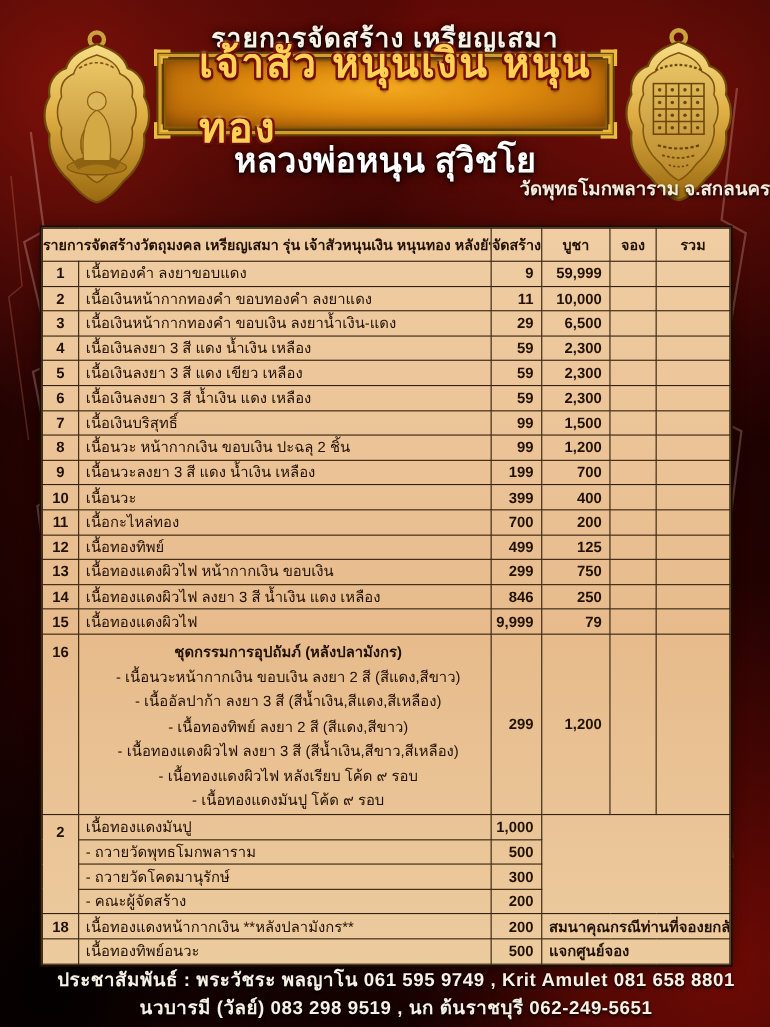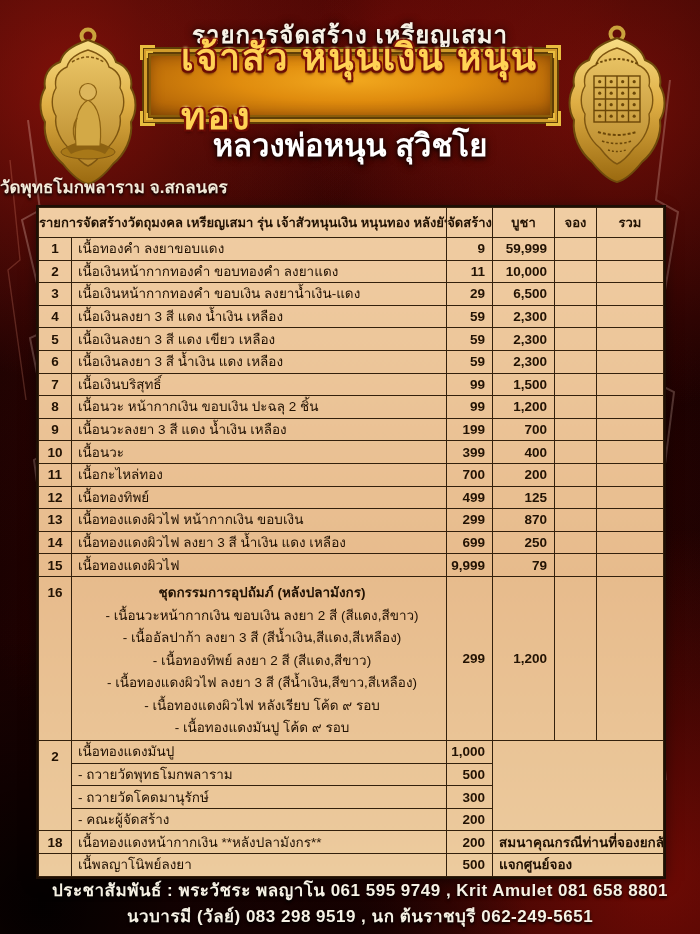--- a/index.html
+++ b/index.html
@@ -43,22 +43,22 @@
   .corner.tr { right:-9px; top:-9px; transform:rotate(90deg); }
   .corner.br { right:-9px; bottom:-9px; transform:rotate(180deg); }
   .corner.bl { left:-9px; bottom:-9px; transform:rotate(270deg); }
 
   .monk-name {
     position:absolute; top:120px; left:0; width:100%; text-align:center;
     color:#ffffff; font-size:31px; font-weight:bold;
     text-shadow:0 2px 4px rgba(0,0,0,.85), 0 0 10px rgba(0,0,0,.6);
   }
   .temple-name {
-    position:absolute; top:157px; left:0; width:100%; text-align:left;
-    color:#f3ead9; font-size:17px; font-weight:bold; text-shadow:0 2px 3px #000;margin-top:16px;
+    position:absolute; top:157px; left:0; width:100%; text-align:right;
+    color:#f3ead9; font-size:17px; font-weight:bold; text-shadow:0 2px 3px #000;
   }
   .purpose-line {
     position:absolute; top:181px; left:0; width:100%; text-align:center;
     font-size:15.5px; font-weight:bold; text-shadow:0 2px 2px #000;
   }
   .purpose-label { color:#f7efdc; }
   .purpose-text  { color:#f2c531; }
 
   .amulet { position:absolute; }
   .amulet-left  { left:32px;  top:26px; }
@@ -288,28 +288,28 @@
           <td class="c-desc">เนื้อทองทิพย์</td>
           <td class="c-num">499</td>
           <td class="c-num">125</td>
           <td></td>
           <td></td>
         </tr>
         <tr>
           <td class="c-no">13</td>
           <td class="c-desc">เนื้อทองแดงผิวไฟ หน้ากากเงิน ขอบเงิน</td>
           <td class="c-num">299</td>
-          <td class="c-num">870</td>
+          <td class="c-num">750</td>
           <td></td>
           <td></td>
         </tr>
         <tr>
           <td class="c-no">14</td>
           <td class="c-desc">เนื้อทองแดงผิวไฟ ลงยา 3 สี น้ำเงิน แดง เหลือง</td>
-          <td class="c-num">699</td>
+          <td class="c-num">846</td>
           <td class="c-num">250</td>
           <td></td>
           <td></td>
         </tr>
         <tr>
           <td class="c-no">15</td>
           <td class="c-desc">เนื้อทองแดงผิวไฟ</td>
           <td class="c-num">9,999</td>
           <td class="c-num">79</td>
           <td></td>
@@ -350,21 +350,21 @@
           <td class="c-num">200</td>
         </tr>
         <tr>
           <td class="c-no">18</td>
           <td class="c-desc">เนื้อทองแดงหน้ากากเงิน **หลังปลามังกร**</td>
           <td class="c-num">200</td>
           <td class="c-note" colspan="3">สมนาคุณกรณีท่านที่จองยกลัง</td>
         </tr>
         <tr>
           <td class="c-no"></td>
-          <td class="c-desc">เนื้พลญาโนิพย์ลงยา</td>
+          <td class="c-desc">เนื้อทองทิพย์อนวะ</td>
           <td class="c-num">500</td>
           <td class="c-note" colspan="3">แจกศูนย์จอง</td>
         </tr>
       </tbody>
   </table>
 
   <div class="footer-line footer-1">ประชาสัมพันธ์ : พระวัชระ พลญาโน 061 595 9749 , Krit Amulet  081 658 8801</div>
   <div class="footer-line footer-2">นวบารมี (วัลย์) 083 298 9519 , นก ต้นราชบุรี 062-249-5651</div>
 </div>
 

